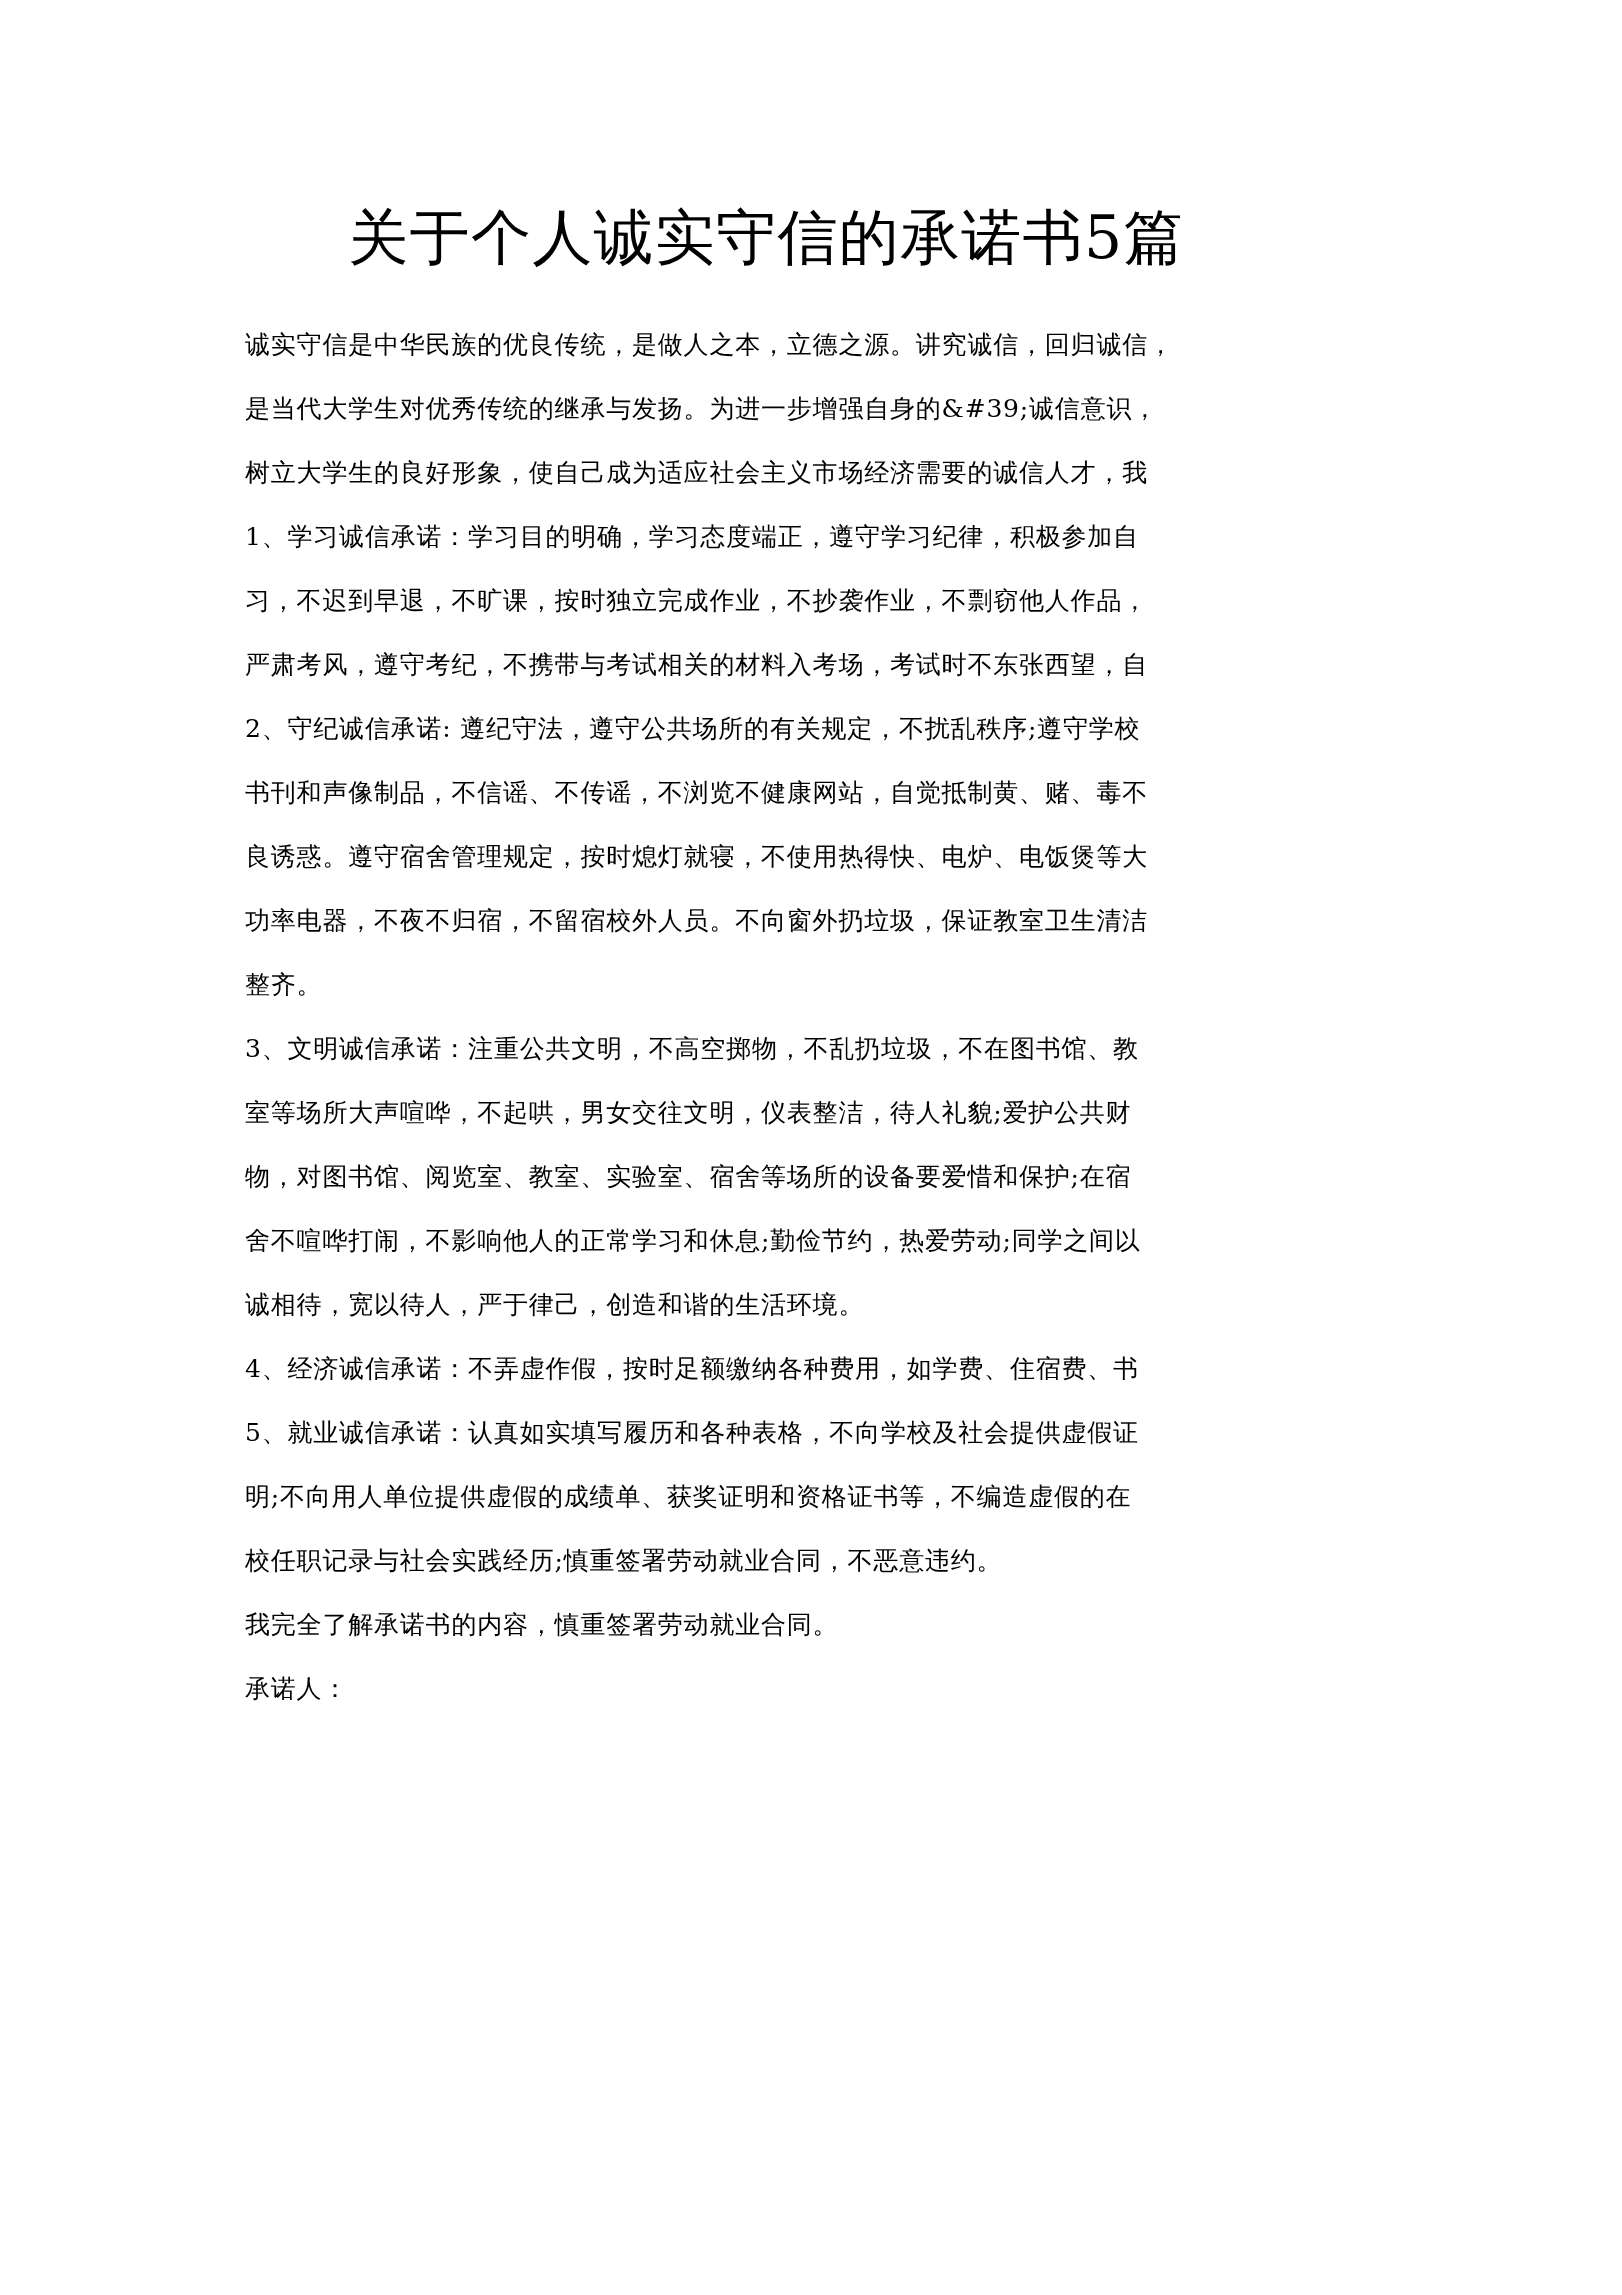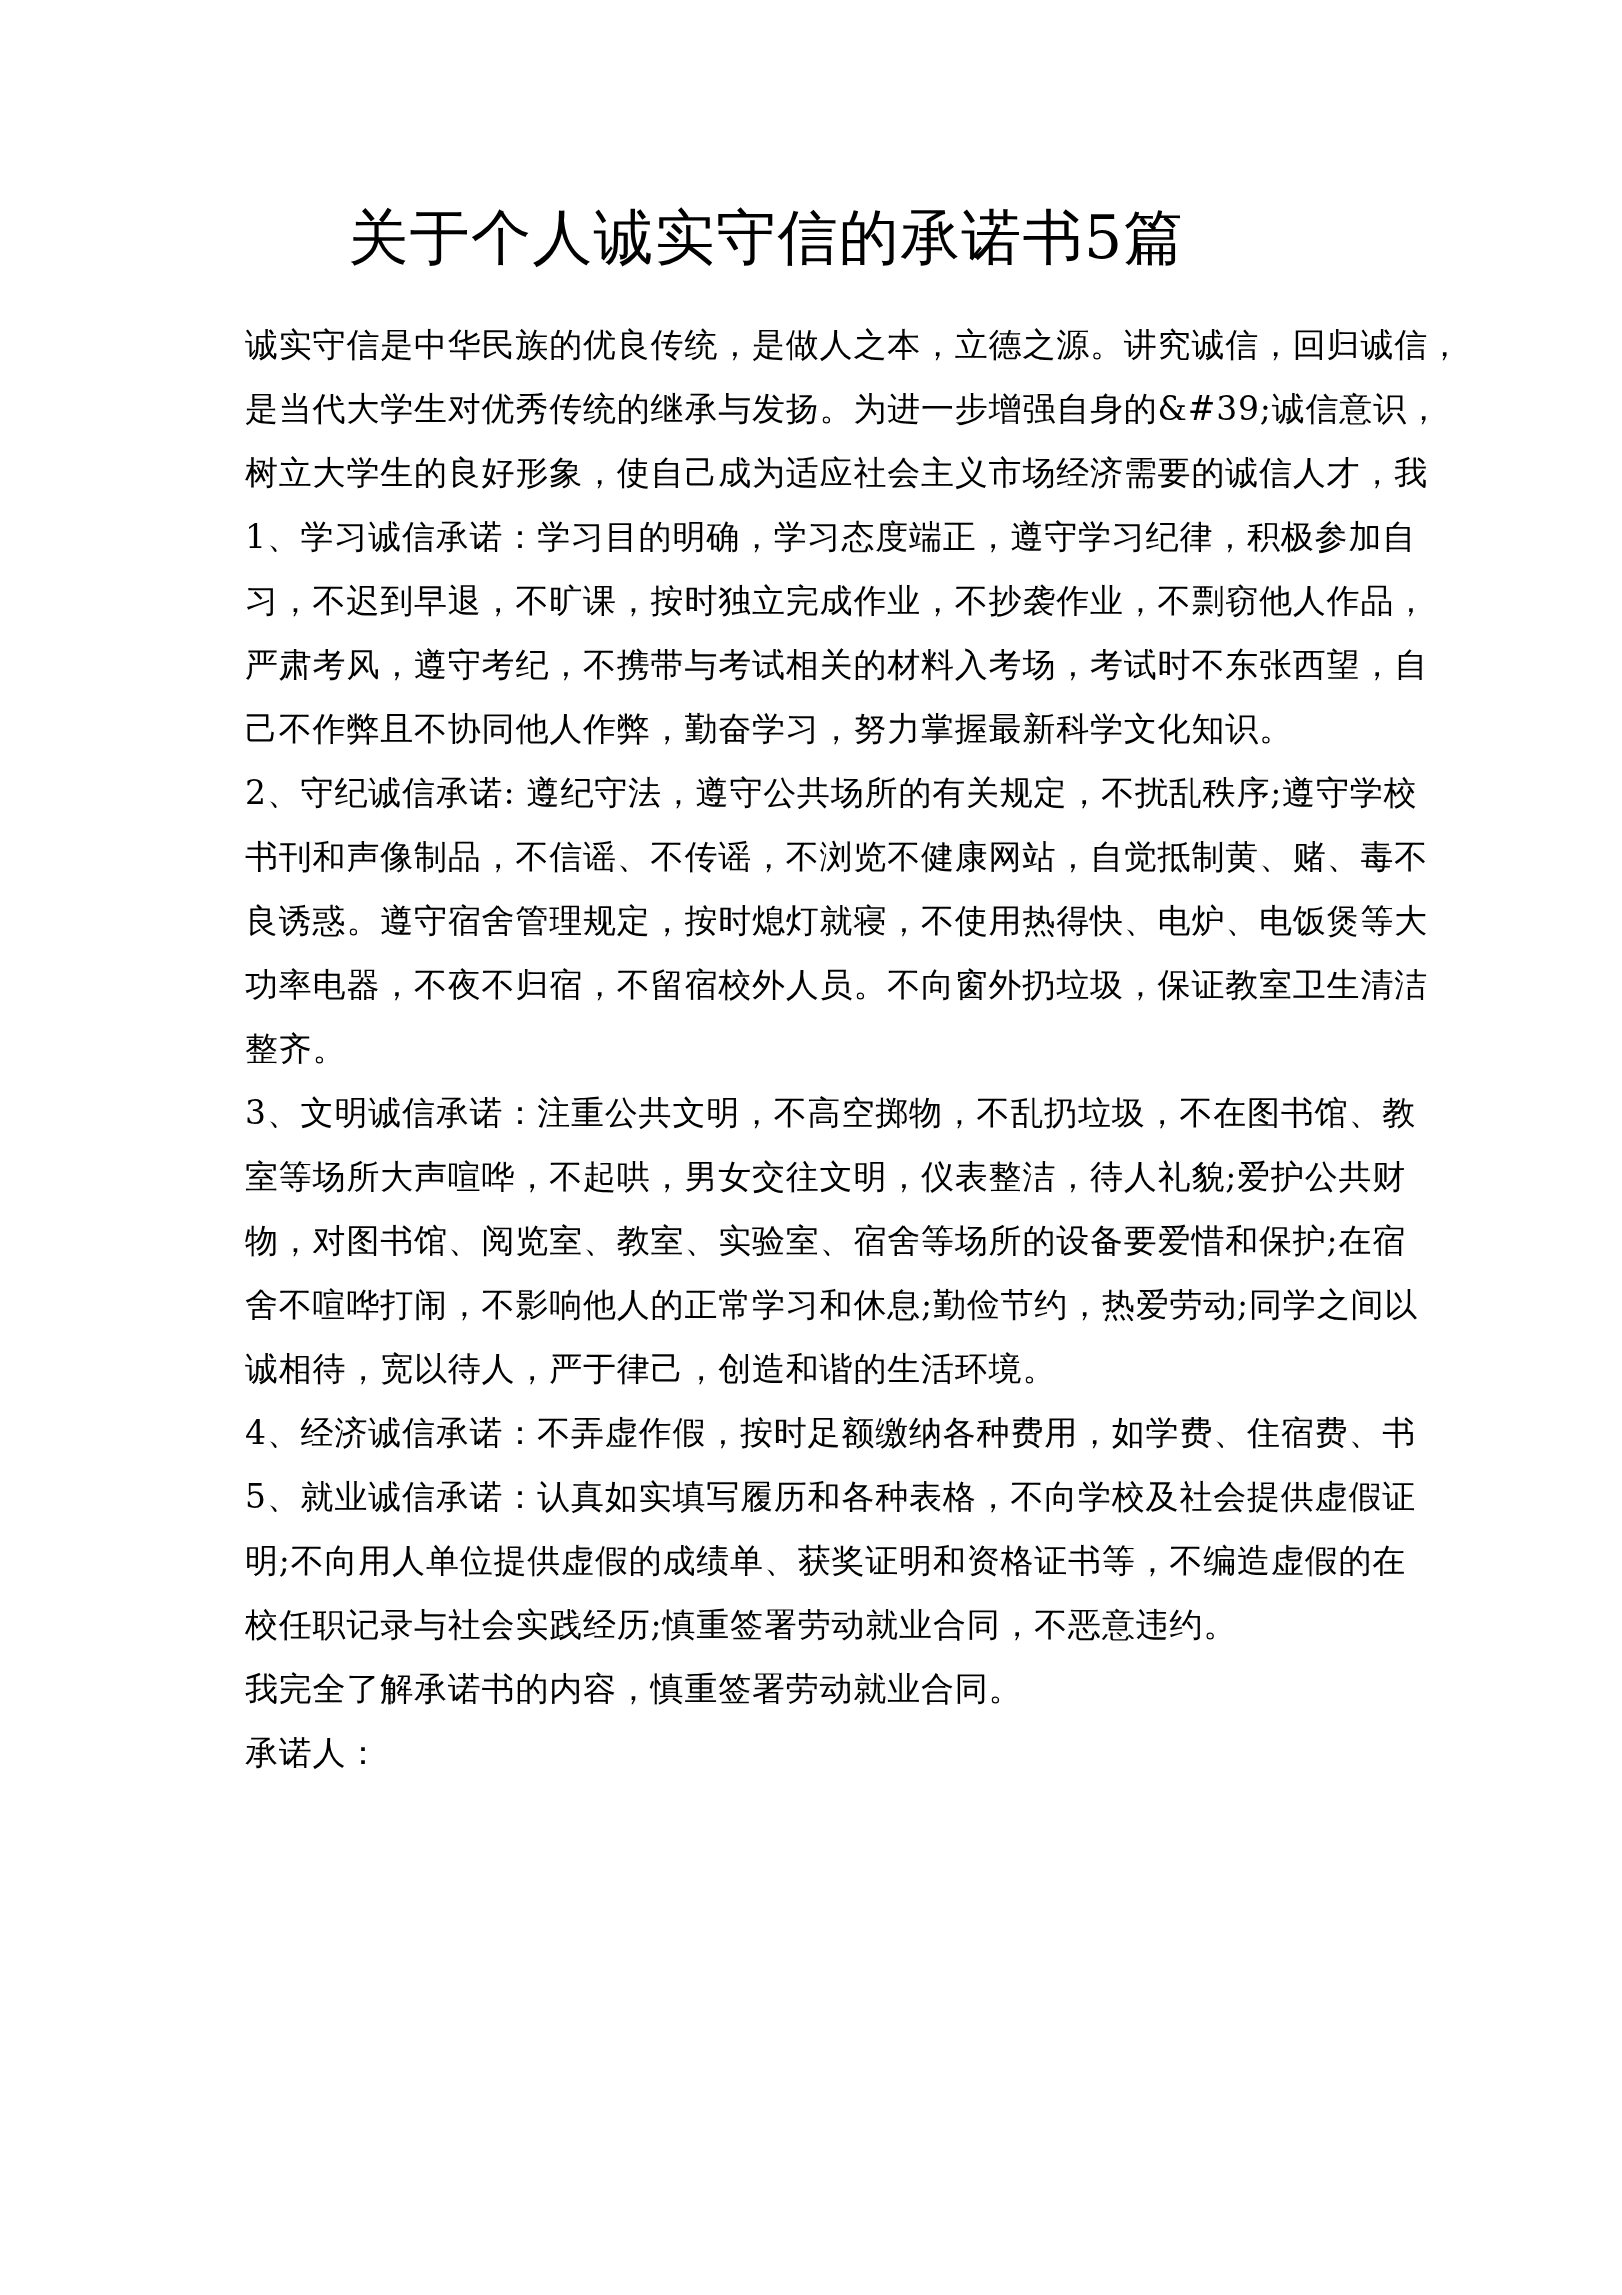--- a/index.html
+++ b/index.html
@@ -33,21 +33,21 @@
       line-height: 85px;
       letter-spacing: 1.3px;
       font-weight: normal;
       margin: 0;
     }
     .body {
       position: absolute;
       left: 245px;
       top: 313px;
       width: 1139px;
-      font-size: 33px;
+      font-size: 25px;
       line-height: 64px;
       letter-spacing: 0.8px;
     }
     .para {
       margin: 0;
       padding: 0;
       text-align: justify;
       text-align-last: left;
       word-break: break-all;
     }
@@ -67,21 +67,20 @@
     <div class="para">
       <span class="line">诚实守信是中华民族的优良传统，是做人之本，立德之源。讲究诚信，回归诚信，</span>
       <span class="line">是当代大学生对优秀传统的继承与发扬。为进一步增强自身的&amp;#39;诚信意识，</span>
       <span class="line">树立大学生的良好形象，使自己成为适应社会主义市场经济需要的诚信人才，我</span>
     </div>
 
     <div class="para">
       <span class="line">1、学习诚信承诺：学习目的明确，学习态度端正，遵守学习纪律，积极参加自</span>
       <span class="line">习，不迟到早退，不旷课，按时独立完成作业，不抄袭作业，不剽窃他人作品，</span>
       <span class="line">严肃考风，遵守考纪，不携带与考试相关的材料入考场，考试时不东张西望，自</span>
-      <span class="line">己不作弊且不协同他人作弊，勤奋学习，努力掌握最新科学文化知识。</span>
     </div>
 
     <div class="para">
       <span class="line">2、守纪诚信承诺: 遵纪守法，遵守公共场所的有关规定，不扰乱秩序;遵守学校</span>
       <span class="line">书刊和声像制品，不信谣、不传谣，不浏览不健康网站，自觉抵制黄、赌、毒不</span>
       <span class="line">良诱惑。遵守宿舍管理规定，按时熄灯就寝，不使用热得快、电炉、电饭煲等大</span>
       <span class="line">功率电器，不夜不归宿，不留宿校外人员。不向窗外扔垃圾，保证教室卫生清洁</span>
       <span class="line">整齐。</span>
     </div>
 

